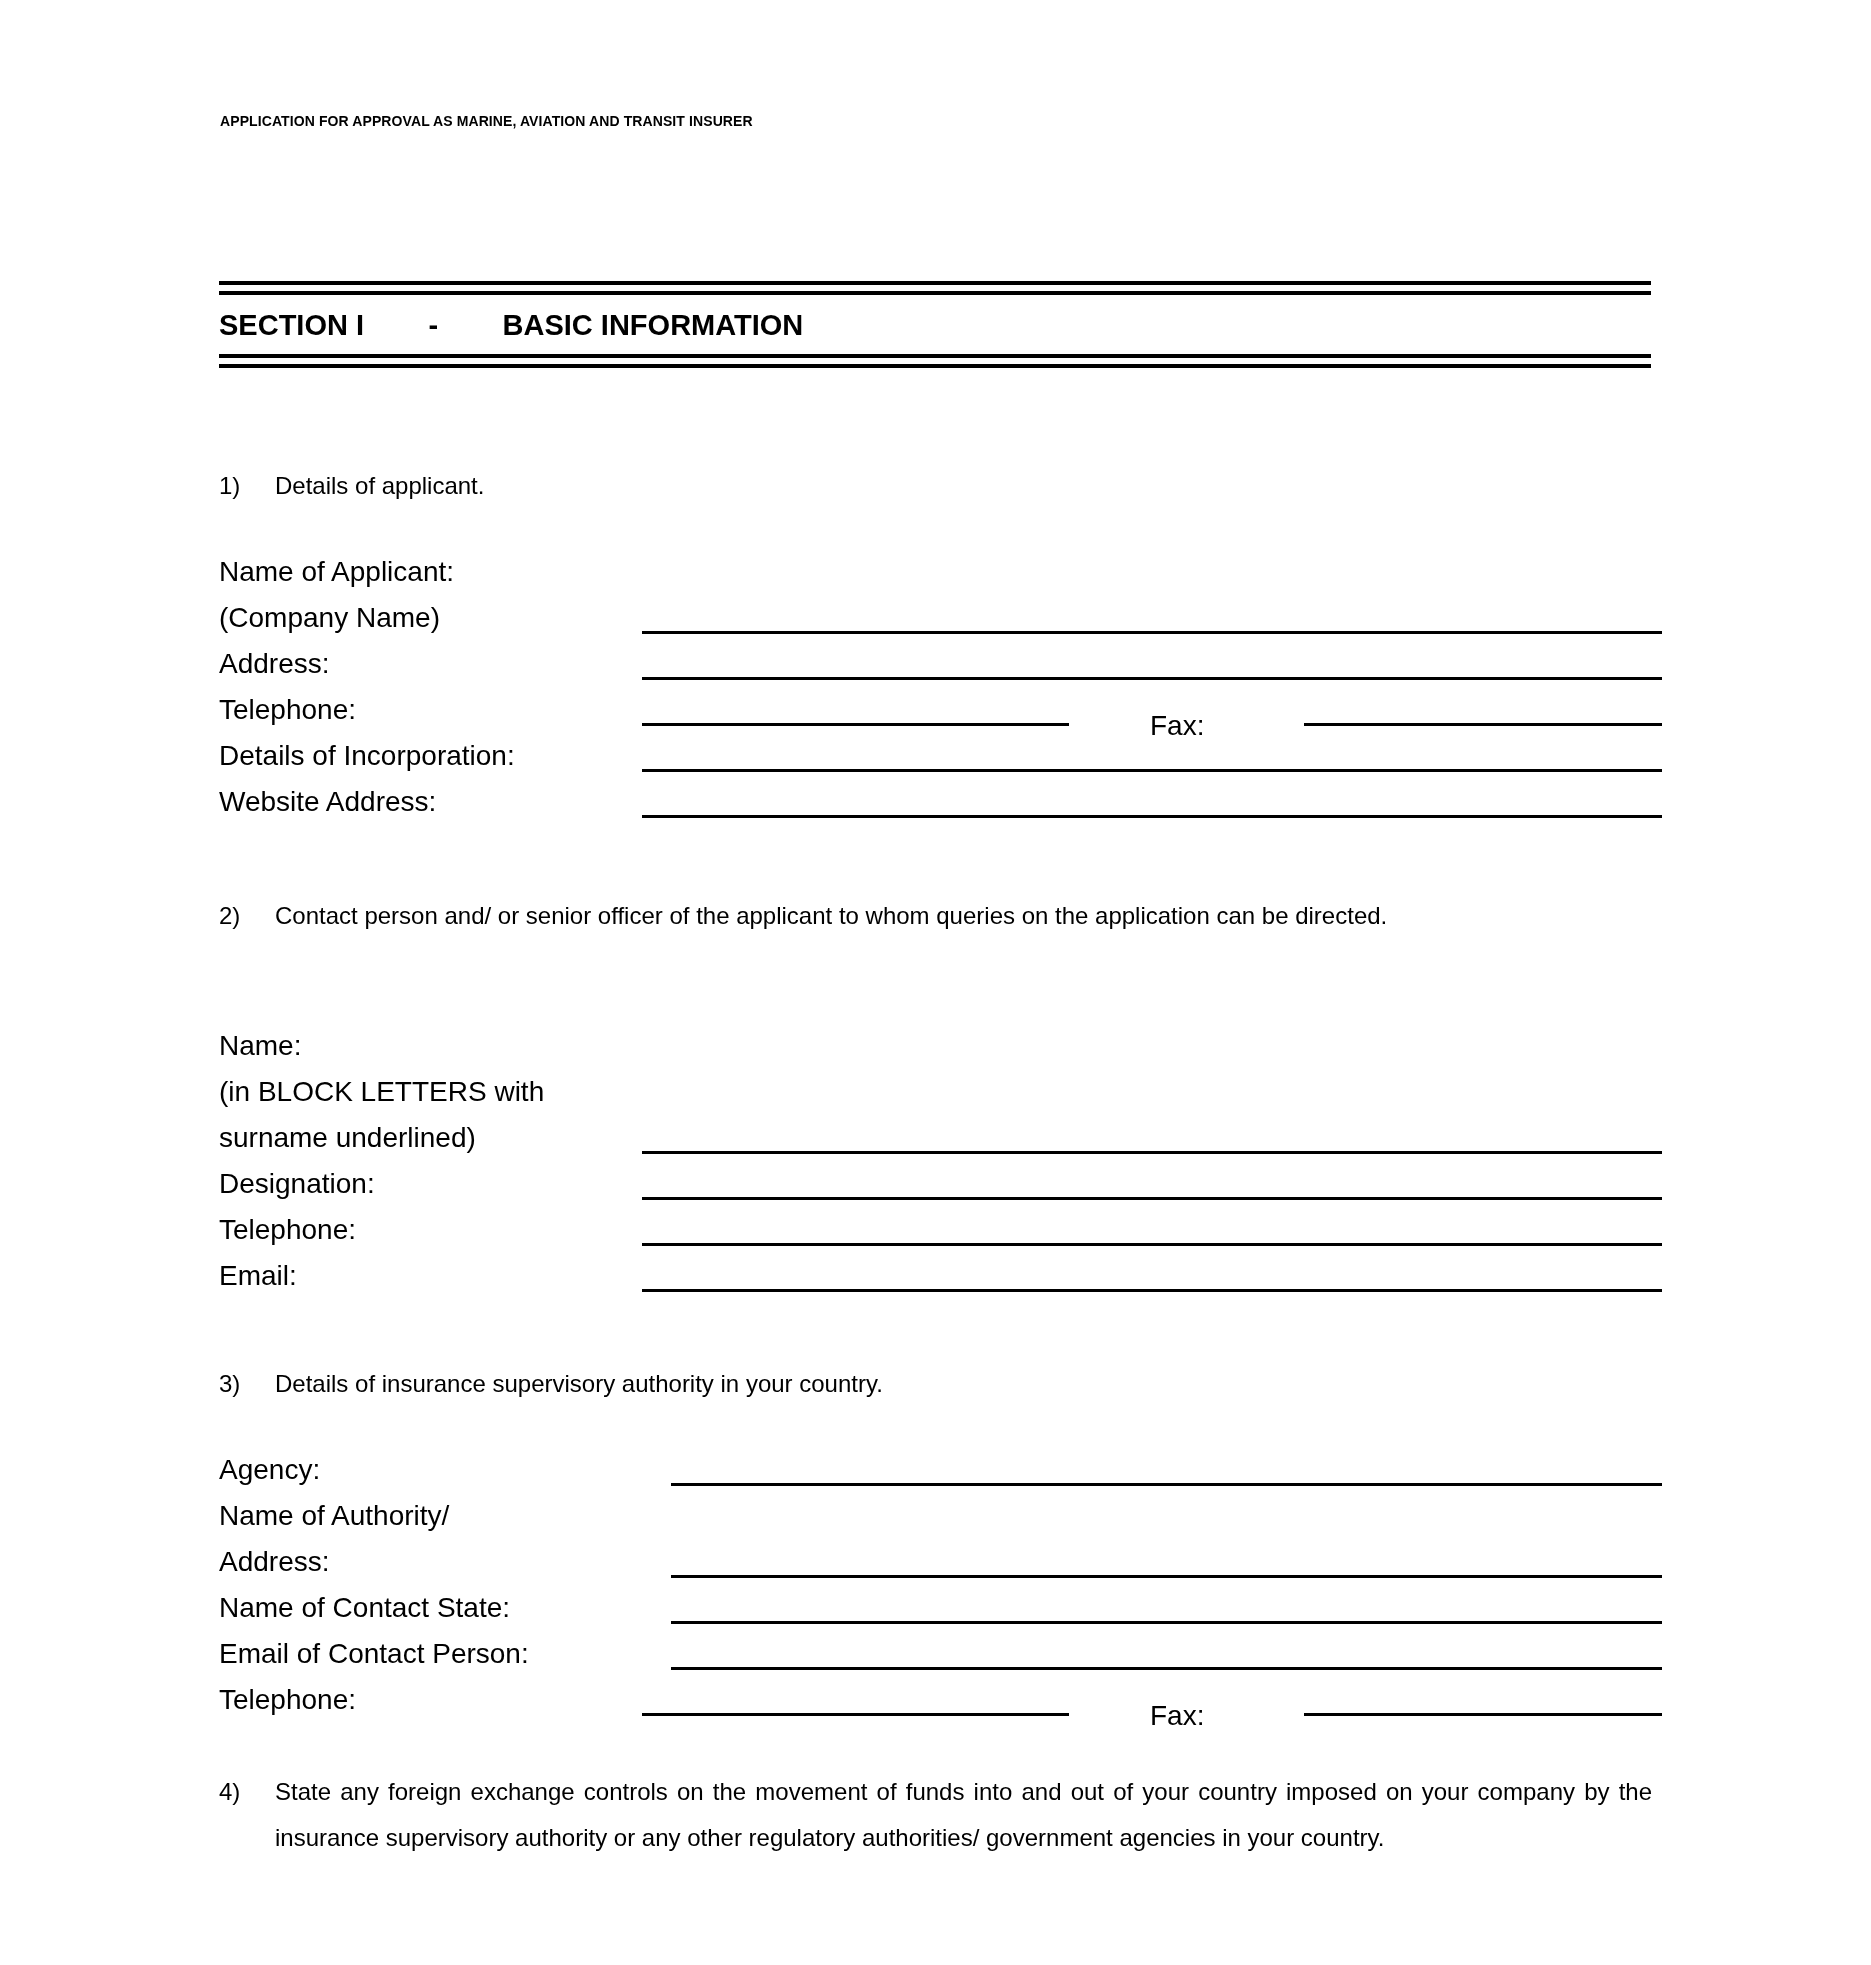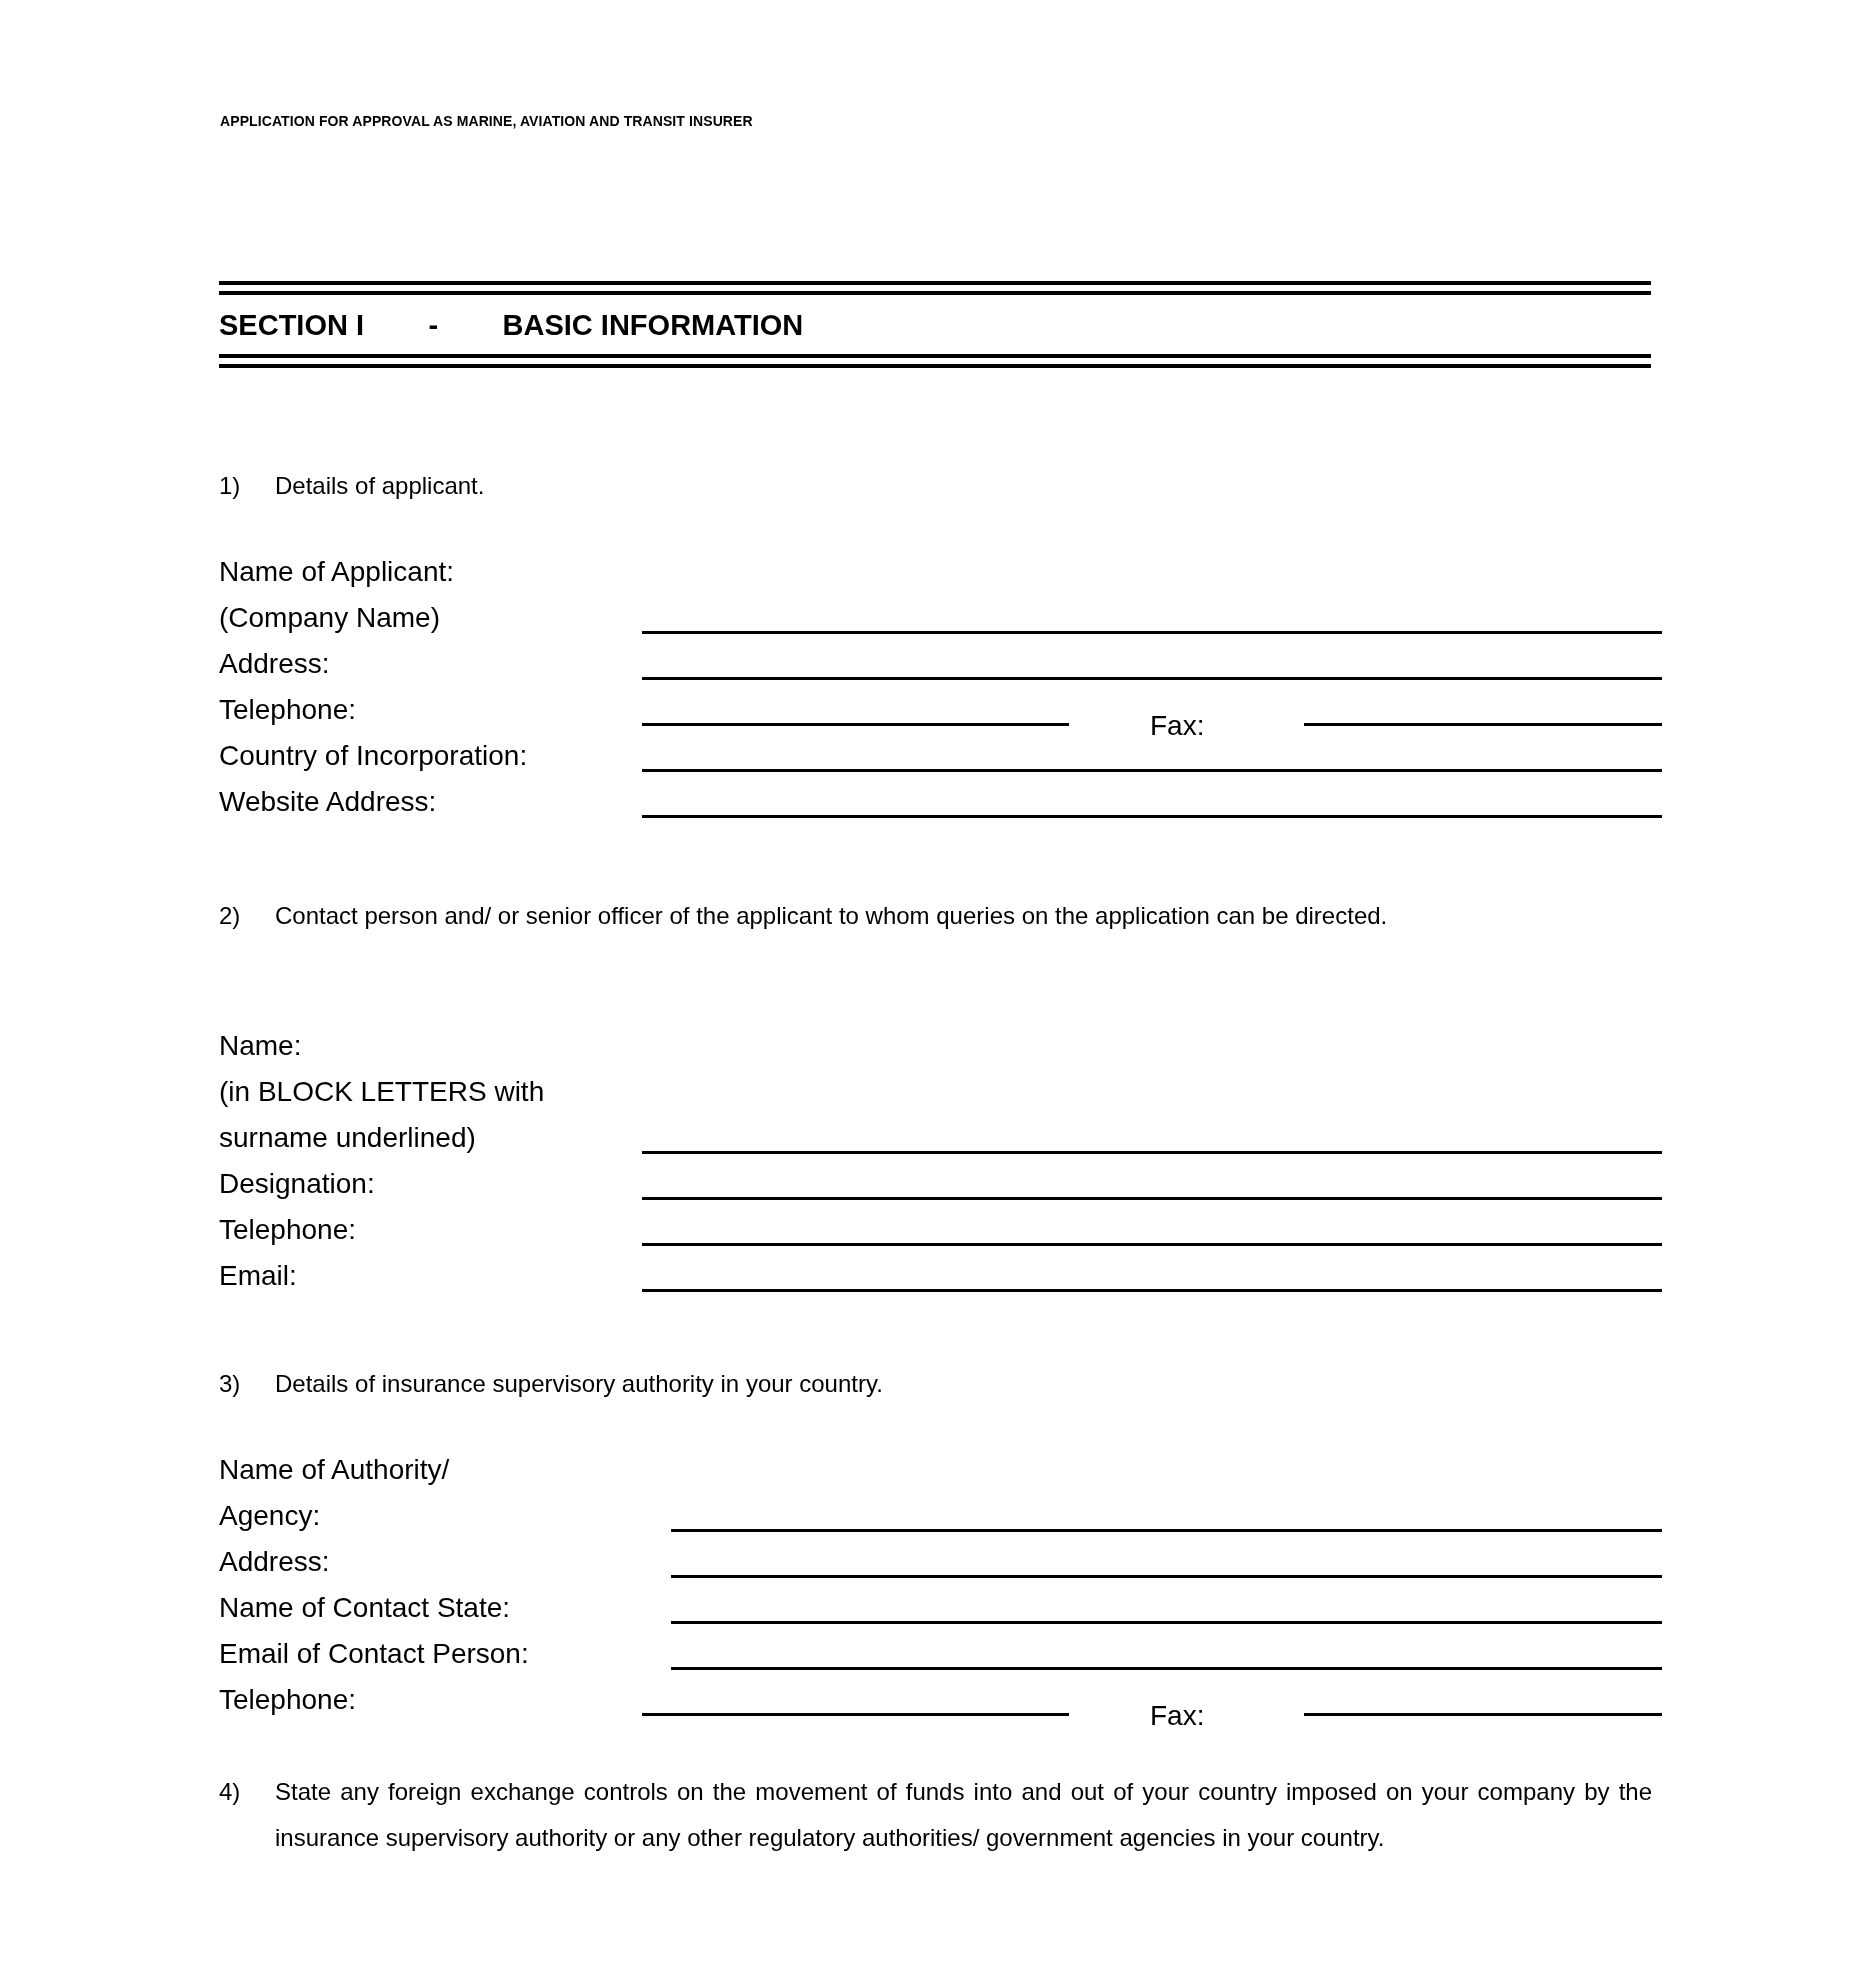--- a/index.html
+++ b/index.html
@@ -141,21 +141,21 @@
     </div>
 
     <div class="frow">
       <span class="flabel">Telephone:</span>
       <span class="faxlabel" style="left:931px;">Fax:</span>
       <span class="fline" style="left:423px; width:427px;"></span>
       <span class="fline" style="left:1085px; right:0;"></span>
     </div>
 
     <div class="frow">
-      <span class="flabel">Country of Incorporation:</span>
+      <span class="flabel">Details of Incorporation:</span>
       <span class="fline" style="left:423px; right:0;"></span>
     </div>
 
     <div class="frow">
       <span class="flabel">Website Address:</span>
       <span class="fline" style="left:423px; right:0;"></span>
     </div>
   </div>
 
   <div class="item justify" style="left:219px; top:893px; width:1433px;">
@@ -195,26 +195,26 @@
   </div>
 
   <div class="item" style="left:219px; top:1361px; width:1433px;">
     <span class="num">3)</span>
     <span class="body">Details of insurance supervisory authority in your country.</span>
   </div>
 
   <div class="fieldblock" style="left:219px; top:1447px; width:1443px;">
 
     <div class="frow">
+      <span class="flabel">Agency:</span>
+      <span class="fline" style="left:452px; right:0;"></span>
+    </div>
+
+    <div class="frow">
       <span class="flabel">Name of Authority/</span>
-    </div>
-
-    <div class="frow">
-      <span class="flabel">Agency:</span>
-      <span class="fline" style="left:452px; right:0;"></span>
     </div>
 
     <div class="frow">
       <span class="flabel">Address:</span>
       <span class="fline" style="left:452px; right:0;"></span>
     </div>
 
     <div class="frow">
       <span class="flabel">Name of Contact State:</span>
       <span class="fline" style="left:452px; right:0;"></span>

